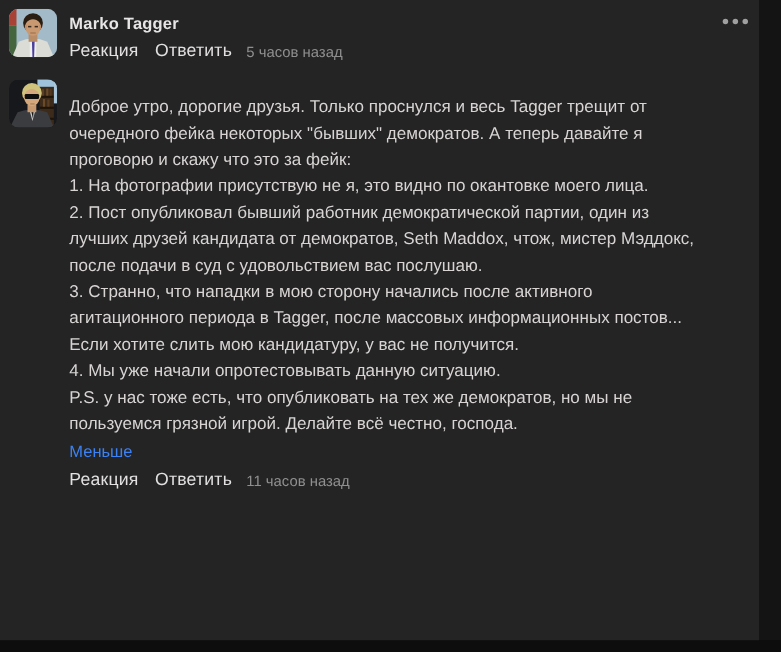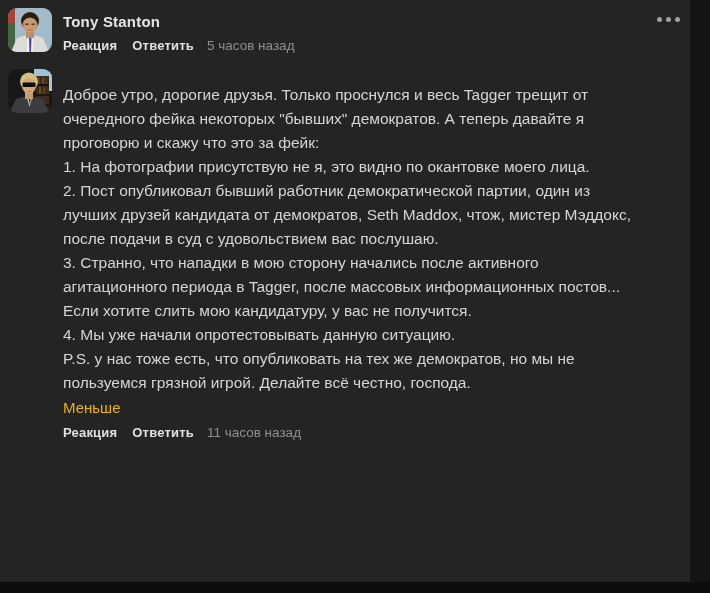--- a/index.html
+++ b/index.html
@@ -51,32 +51,32 @@
   .hashtags {
     font-size:15.5px;
     line-height:24px;
     color:#5c42c8;
     cursor:pointer;
   }
   .collapse-link {
     margin-top:2px;
     font-size:15px;
     line-height:21px;
-    color:#eab308;
+    color:#3b82f6;
     cursor:pointer;
     display:inline-block;
   }
   .actions {
     margin-top:7px;
     display:flex;
     align-items:center;
   }
   .action-link {
-    font-size:13px;
-    font-weight:bold;
+    font-size:16px;
+    font-weight:normal;
     color:#e2e0e0;
     cursor:pointer;
     letter-spacing:0.2px;
   }
   .action-link + .action-link { margin-left:15px;text-align:center; }
   .timestamp {
     margin-left:13px;
     font-size:13.5px;
     color:#8f8f8f;
   }
@@ -124,21 +124,21 @@
           <ellipse cx="22" cy="16.5" rx="7" ry="8" fill="#c99a72"></ellipse>
           <rect x="14.6" y="14.5" width="2" height="4" rx="1" fill="#c08e66"></rect>
           <rect x="27.4" y="14.5" width="2" height="4" rx="1" fill="#c08e66"></rect>
           <path d="M15,13 Q22,6 29,13 L29,9.5 Q22,4.5 15,9.5 Z" fill="#2a1d12"></path>
           <rect x="17.5" y="15.5" width="3" height="1.4" fill="#3a2a1d"></rect>
           <rect x="23.5" y="15.5" width="3" height="1.4" fill="#3a2a1d"></rect>
           <rect x="19.5" y="21.5" width="5" height="1" fill="#9e704c"></rect>
         </svg>
       </div>
       <div class="content">
-        <div class="author">Tony Stanton</div>
+        <div class="author">Marko Tagger</div>
         <div class="actions">
           <span class="action-link">Реакция</span>
           <span class="action-link">Ответить</span>
           <span class="timestamp">5 часов назад</span>
         </div>
       </div>
     </div>
 
     <div class="comment second">
       <div class="avatar">

